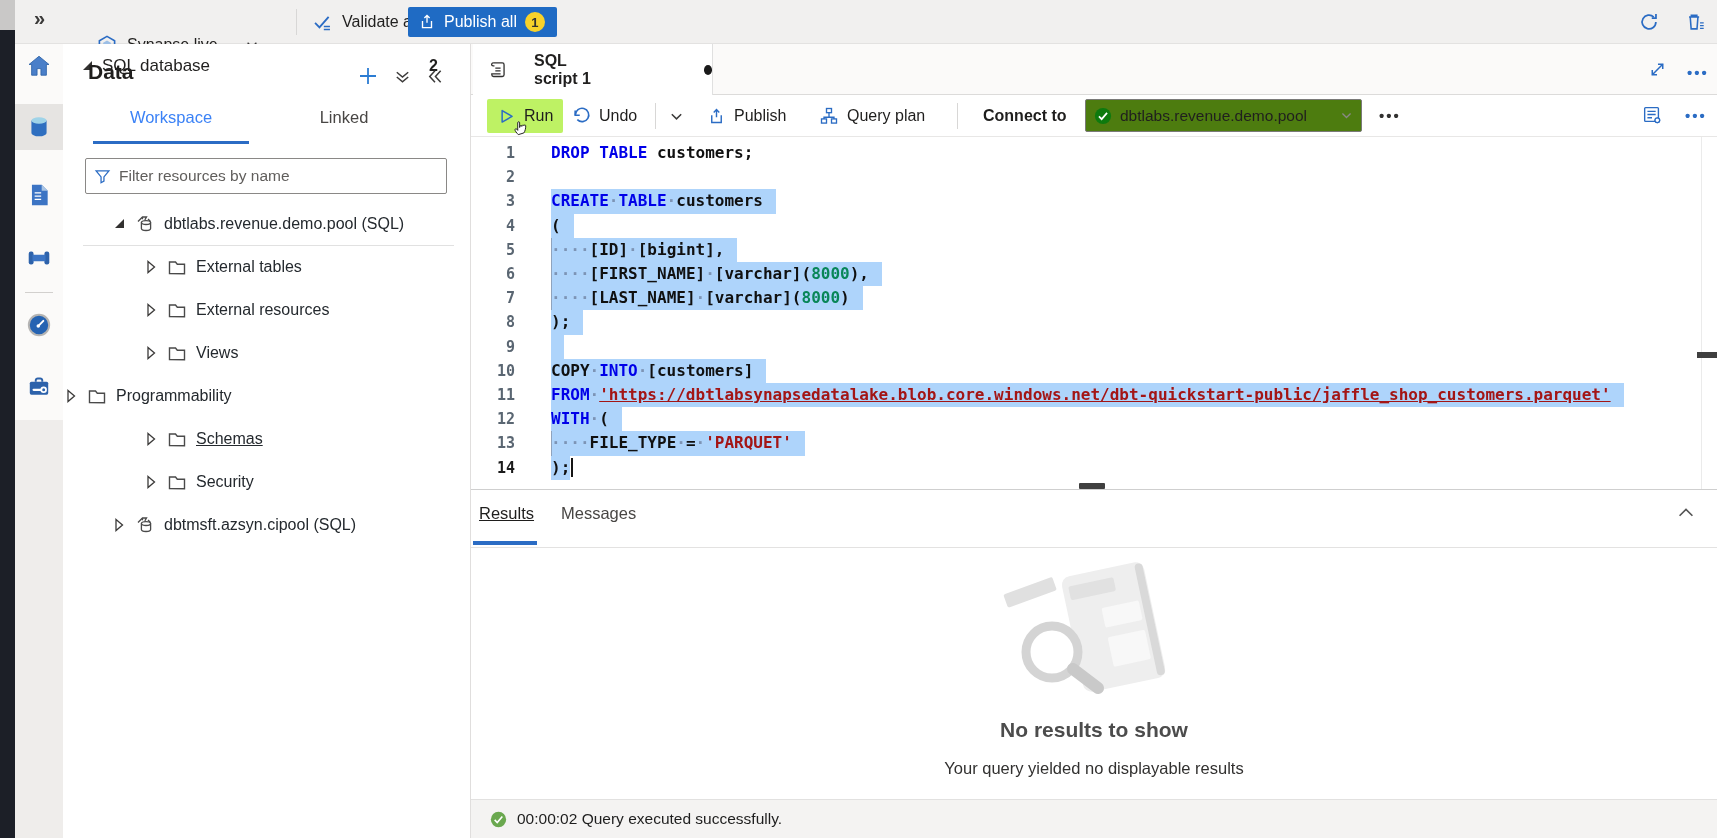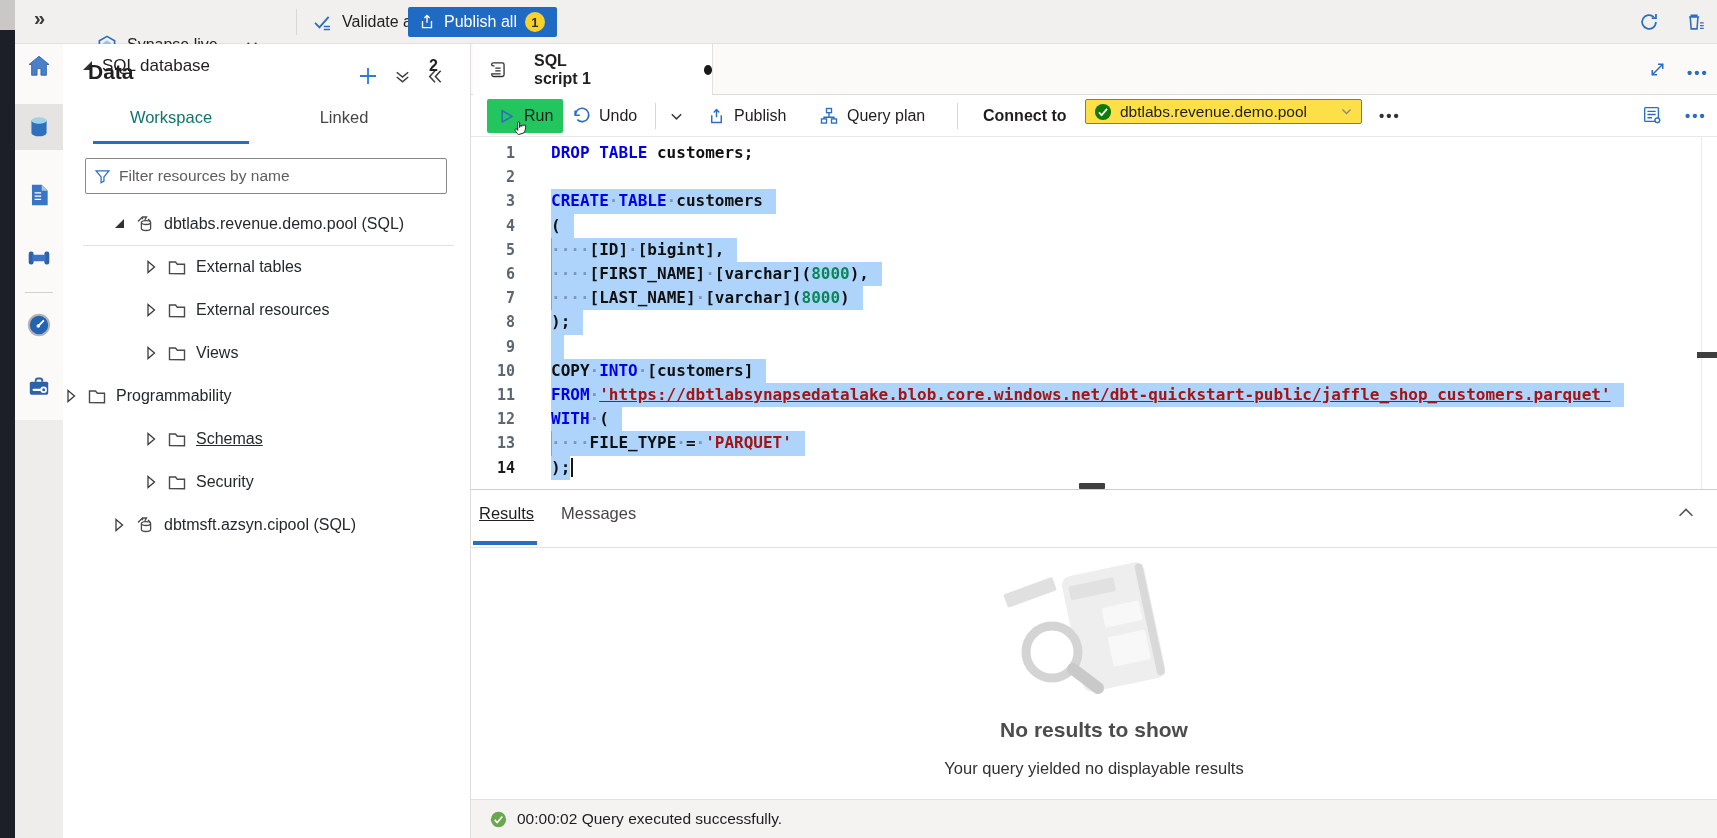--- a/index.html
+++ b/index.html
@@ -27,21 +27,21 @@
   .rail { position:absolute; left:15px; top:44px; width:48px; height:794px; background:#efedeb; }
   .rail-card { position:absolute; left:0; width:48px; }
   .rail .ric { position:absolute; left:11px; cursor:pointer; }
   .rail-div { position:absolute; left:10px; width:28px; height:1px; background:#d2d0ce; }
 
   
   .sidebar { position:absolute; left:63px; top:44px; width:408px; height:794px; background:#fff;
              border-right:1px solid #e0dedd; }
   .sb-title { position:absolute; left:25px; top:16px; font-size:21px; font-weight:bold; color:#201f1e;}
   .sb-hic { position:absolute; top:20px; cursor:pointer; }
-  .sb-tab { position:absolute; top:64px; height:34px; font-size:16.5px; color:#0f766e; text-align:center; cursor:pointer;}
+  .sb-tab { position:absolute; top:64px; height:34px; font-size:16.5px; color:#3b82f6; text-align:center; cursor:pointer;}
   .sb-tab.inactive { color:#484644; }
   .sb-underline { position:absolute; left:30px; top:97px; width:156px; height:3px; background:#2b6cc4; }
   .sb-filter { position:absolute; left:22px; top:114px; width:362px; height:36px; border:1px solid #8a8886;
                border-radius:2px; background:#fff; display:flex; align-items:center; padding:0 8px; gap:8px;}
   .sb-filter input { border:none; outline:none; flex:1; font-size:15.5px; font-family:inherit; color:#201f1e; background:transparent;}
   .sb-filter input::placeholder { color:#605e5c; }
   .tree { position:absolute; left:0; top:158px; width:408px; }
   .trow { display:flex; align-items:center; height:43px; font-size:16px; color:#24292e; cursor:pointer; }
   .trow .arrow { width:16px; display:flex; justify-content:center; margin-right:8px; flex:none;}
   .trow .ticon { width:20px; margin-right:9px; flex:none; }
@@ -54,25 +54,25 @@
   .pane { position:absolute; left:471px; top:44px; width:1246px; height:794px; background:#fff; }
   .tabbar { position:absolute; left:0; top:0; width:1246px; height:51px; background:#fbfaf9; border-bottom:1px solid #dcdbda;}
   .doc-tab { position:absolute; left:2px; top:0; width:240px; height:51px; background:#fff; border-right:1px solid #e0e0e0;
              display:flex; align-items:center; padding-left:14px; gap:26px; cursor:pointer;}
   .doc-tab .ttl { font-size:16px; font-weight:600; color:#201f1e;}
   .dirty-dot { width:10px; height:10px; background:#1a1a1a; border-radius:50%; margin-left:64px; }
   .tab-ric { position:absolute; top:16px; cursor:pointer; }
 
   .toolbar { position:absolute; left:0; top:51px; width:1246px; height:42px; background:#fff; border-bottom:1px solid #e8e7e6;}
   .tl-item { position:absolute; top:0; height:42px; display:flex; align-items:center; gap:8px; font-size:16px; color:#1f1e1d; cursor:pointer;}
-  .tl-item.hov { background:#22c55e; padding:0 10px; border-radius:2px; top:4px; height:34px;}
+  .tl-item.hov { background:#bef264; padding:0 10px; border-radius:2px; top:4px; height:34px;}
   .tl-sep { position:absolute; top:8px; width:1px; height:26px; background:#d8d7d6; }
   .connect-lbl { font-weight:600; cursor:default;}
-  .dd { position:absolute; left:614px; top:4px; width:277px; height:25px; border:1px solid #7a7a78; border-radius:2px;
-        background:#fde047; display:flex; align-items:center; padding:0 8px; gap:8px; font-size:15.5px; cursor:pointer;}
+  .dd { position:absolute; left:614px; top:4px; width:277px; height:33px; border:1px solid #7a7a78; border-radius:2px;
+        background:#4d7c0f; display:flex; align-items:center; padding:0 8px; gap:8px; font-size:15.5px; cursor:pointer;}
   .dd .ddtext { flex:1; white-space:nowrap; overflow:hidden; }
   .dots { font-weight:bold; letter-spacing:2px; font-size:15px; color:#323130; cursor:pointer;}
   .dots.blue { color:#2b6cc4; }
 
   
   .editor { position:absolute; left:0; top:93px; width:1246px; height:353px; background:#fff; overflow:hidden;
             font-family:"DejaVu Sans Mono", monospace; font-weight:600; font-size:16px; }
   .ln { position:absolute; left:0; width:44px; text-align:right; height:24.2px; line-height:24.2px;
         font-size:15px; color:#5a6672; }
   .ln.active { color:#1b1b1b; }

